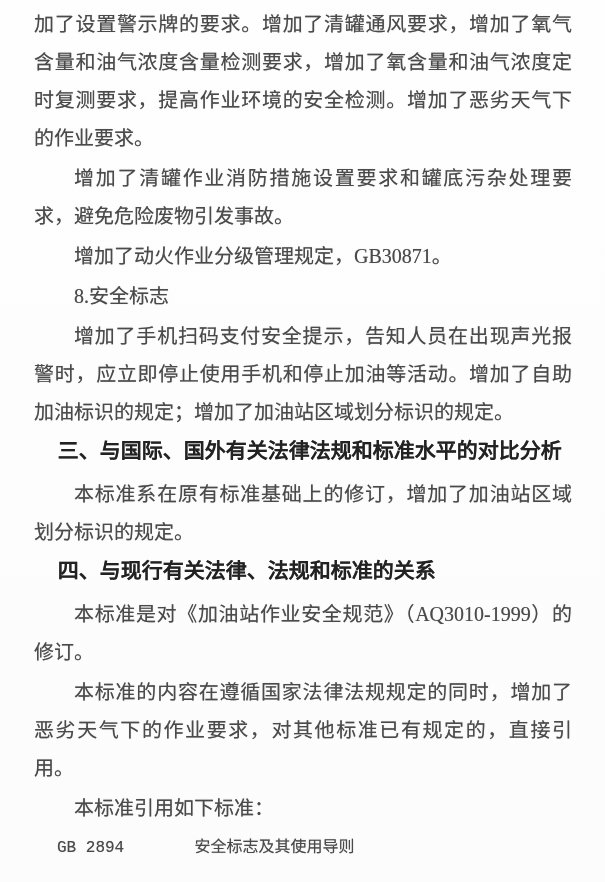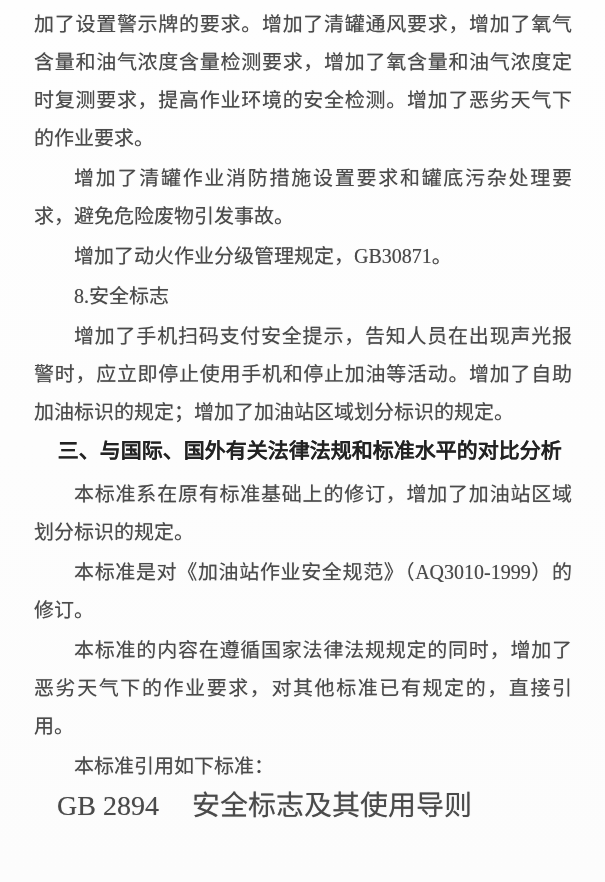--- a/index.html
+++ b/index.html
@@ -38,22 +38,22 @@
     font-weight: bold;
     line-height: 38px;
     color: #222222;
     text-indent: 1.7em;
     text-shadow: 0 0 0.6px rgba(30,30,30,0.5);
   }
   .references {
     margin: 2px 0 0 0;
   }
   .ref-row {
-    font-family: Liberation Serif, serif;
-    font-size: 28px;
+    font-family: Liberation Mono, monospace;
+    font-size: 16px;
     line-height: 38px;
     color: #4a4a4a;
     padding-left: 35px;
     text-shadow: 0 0 0.7px rgba(70,70,70,0.55);
   }
   .ref-code {
     display: inline-block;
     width: 128px;
   }
   .ref-title {
@@ -72,20 +72,21 @@
   <p class="para indent">增加了动火作业分级管理规定，GB30871。</p>
 
   <p class="para indent">8.安全标志</p>
 
   <p class="para indent">增加了手机扫码支付安全提示，告知人员在出现声光报警时，应立即停止使用手机和停止加油等活动。增加了自助加油标识的规定；增加了加油站区域划分标识的规定。</p>
 
   <h2 class="heading">三、与国际、国外有关法律法规和标准水平的对比分析</h2>
 
   <p class="para indent">本标准系在原有标准基础上的修订，增加了加油站区域划分标识的规定。</p>
 
+  <h2 class="heading">四、与现行有关法律、法规和标准的关系</h2>
 
   <p class="para indent">本标准是对《加油站作业安全规范》（AQ3010-1999）的修订。</p>
 
   <p class="para indent">本标准的内容在遵循国家法律法规规定的同时，增加了恶劣天气下的作业要求，对其他标准已有规定的，直接引用。</p>
 
   <p class="para indent">本标准引用如下标准：</p>
 
   <div class="references">
     <div class="ref-row">
       <span class="ref-code">GB 2894</span>

